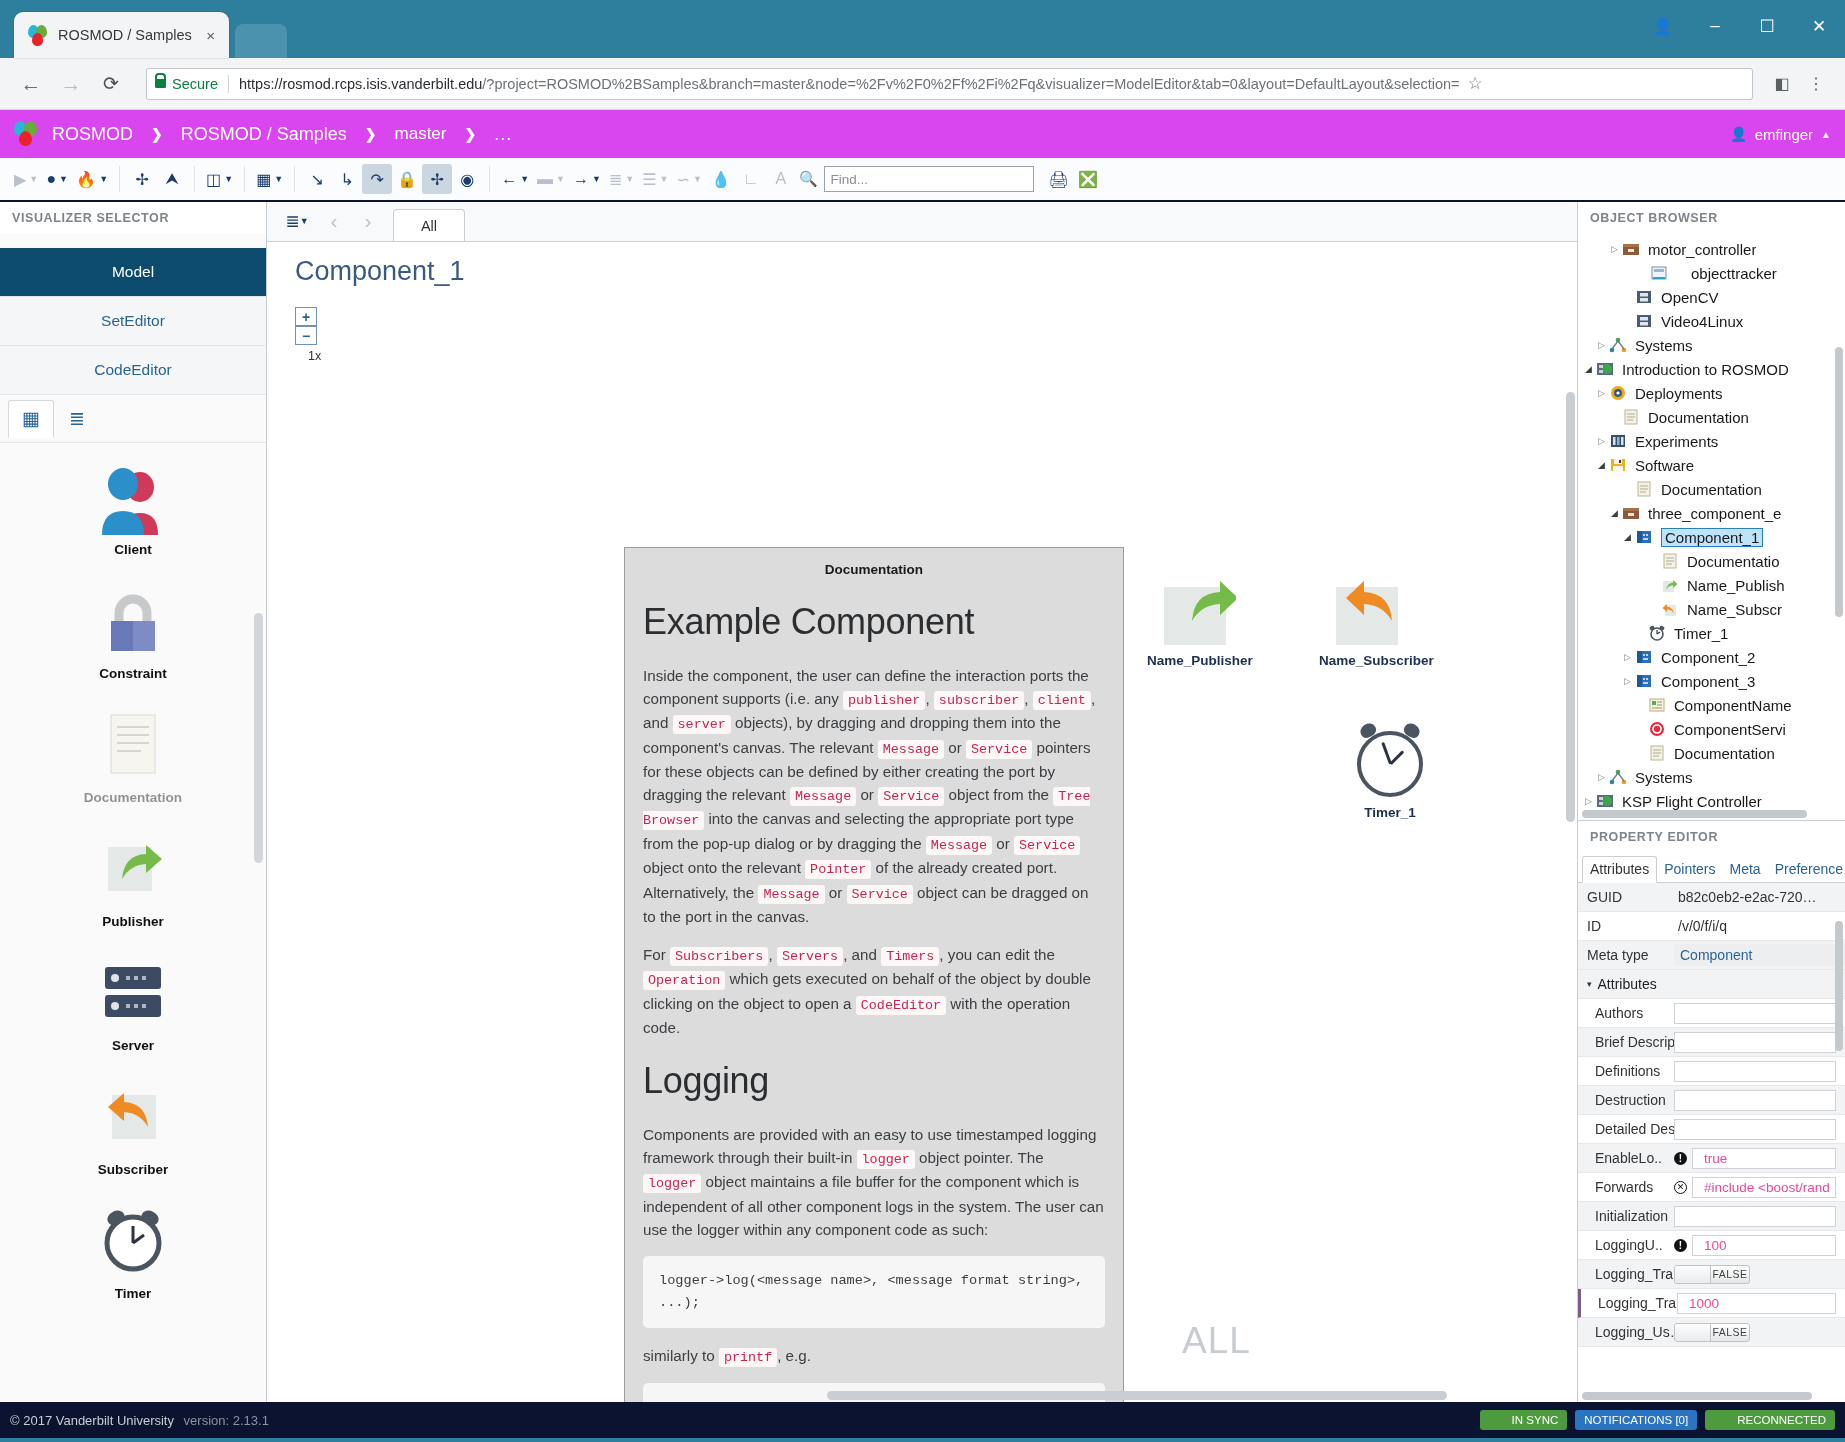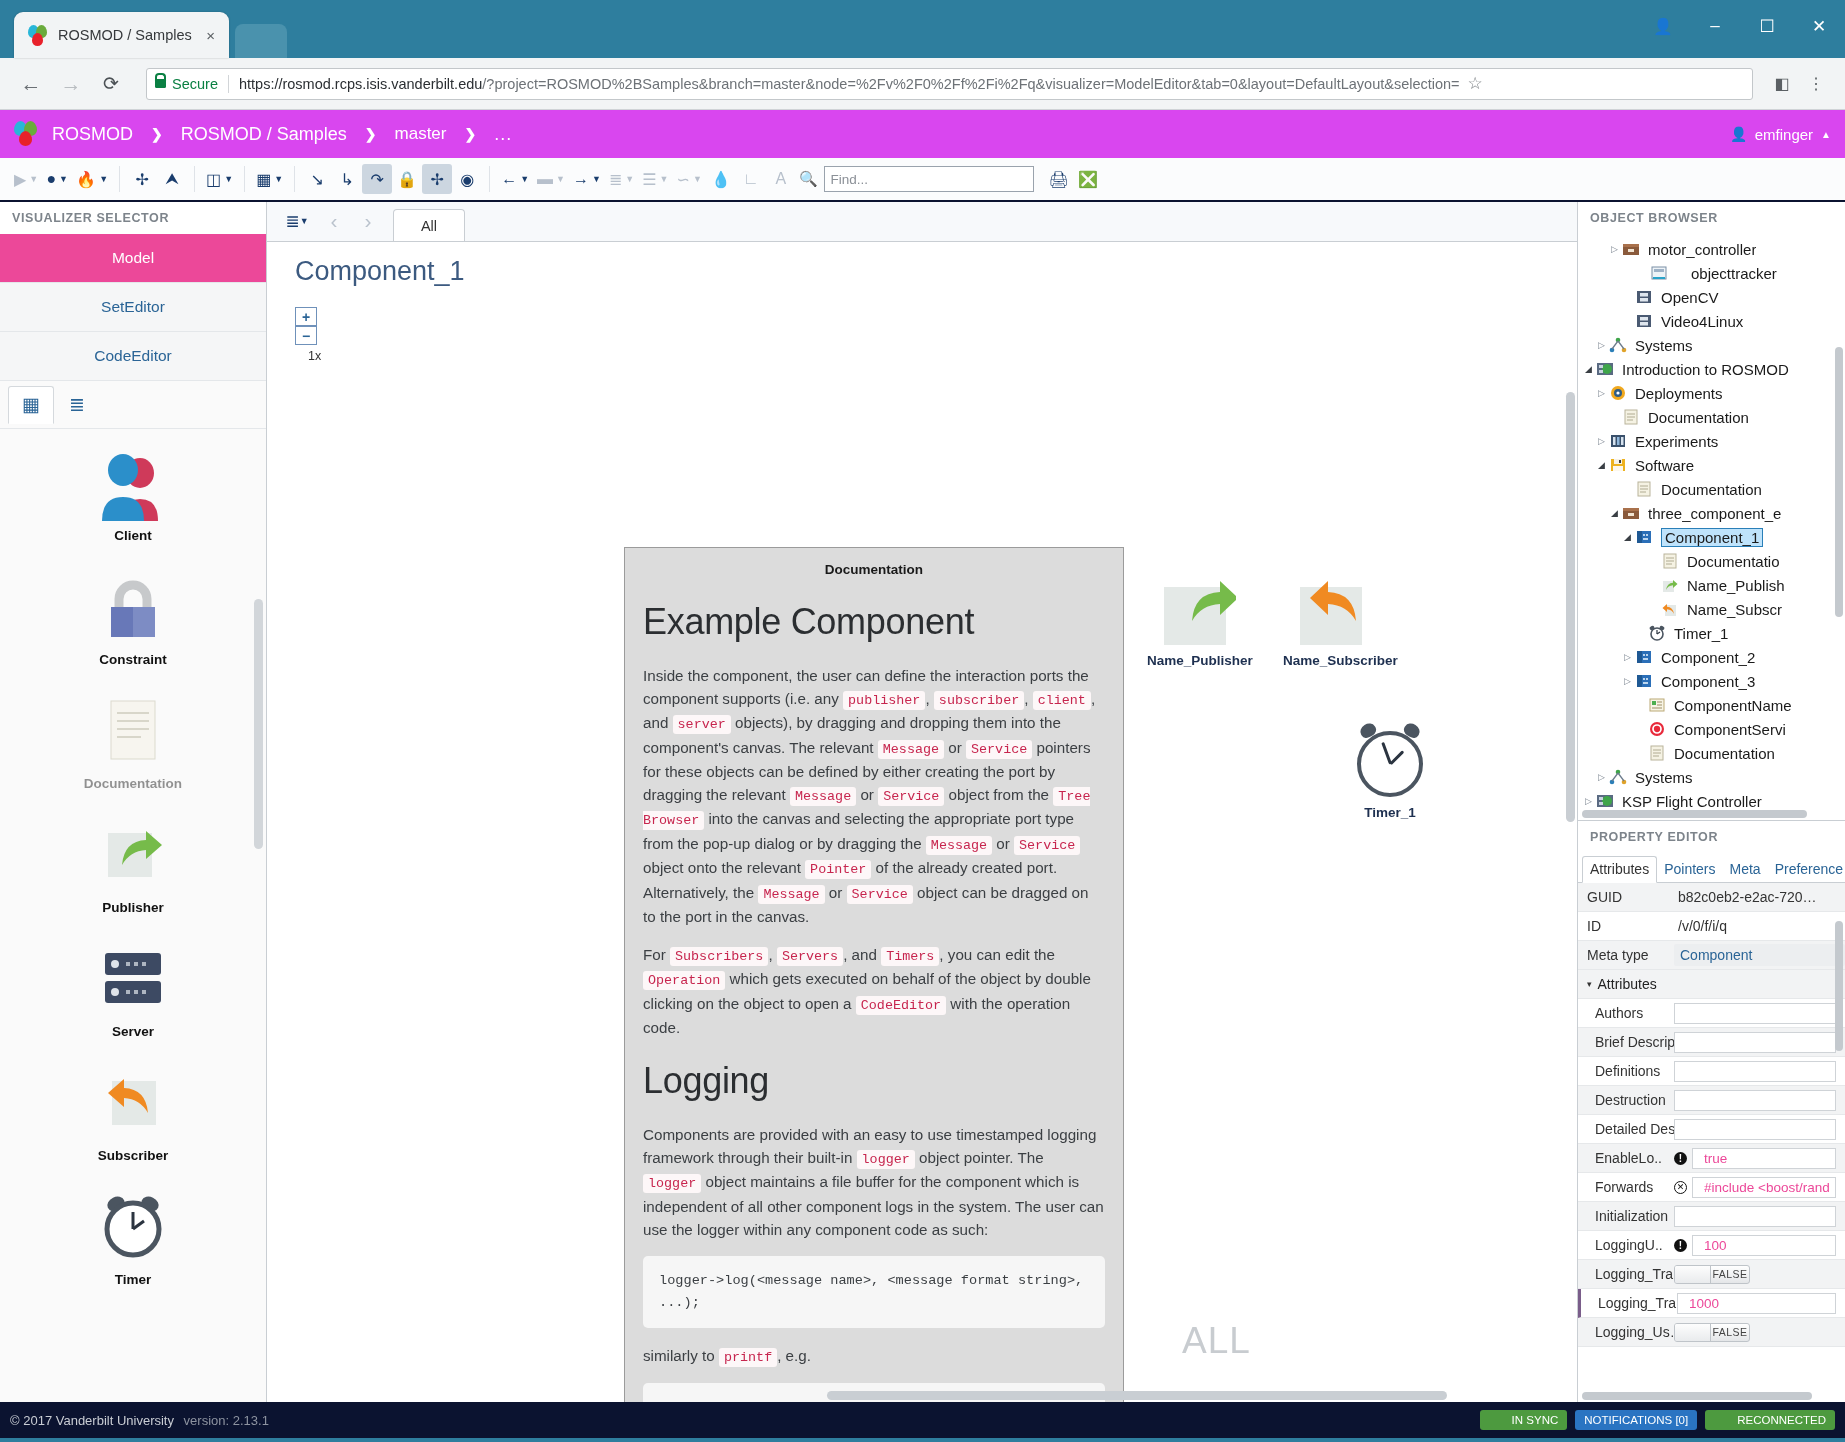--- a/index.html
+++ b/index.html
@@ -90,21 +90,21 @@
 
   
   .app-body { flex:1; display:flex; min-height:0; background:#fff; }
 
   
   .left-panel { width:267px; flex:none; display:flex; flex-direction:column; border-right:1px solid #c9ced3; background:#fafafa; min-height:0;}
   .panel-cap { height:32px; display:flex; align-items:center; padding-left:12px; font-size:12.5px;
                letter-spacing:.6px; color:#7d848b; font-weight:bold; background:#fff; }
   .vz-item { height:49px; display:flex; align-items:center; justify-content:center; font-size:15.5px;
              color:#2a6496; background:#f5f6f7; border-bottom:1px solid #e4e7ea; }
-  .vz-item.active { background:#ec4899; color:#fff; }
+  .vz-item.active { background:#0c4a6e; color:#fff;margin-top:14px; }
   .view-toggle { height:48px; display:flex; align-items:center; padding-left:8px; background:#fafafa; border-bottom:1px solid #e4e7ea;}
   .vt-btn { width:46px; height:38px; display:flex; align-items:center; justify-content:center; color:#2a6496; font-size:19px; }
   .vt-btn.sel { background:#fff; border:1px solid #d5d9dd; border-bottom-color:#fff; border-radius:3px 3px 0 0; }
   .parts { flex:1; overflow:hidden; position:relative; padding-top:16px; }
   .part { display:flex; flex-direction:column; align-items:center; margin-bottom:26px; }
   .part-label { font-size:13.5px; font-weight:bold; color:#111; margin-top:7px; }
   .part-ic { width:82px; height:76px; position:relative; }
   .scroll-rail { position:absolute; right:3px; top:170px; width:9px; height:250px; background:#d2d6da; border-radius:5px; }
 
   
@@ -440,21 +440,21 @@
 
         <div class="node" style="left:880px; top:345px;">
           <div class="node-box">
             <svg width="62" height="58" viewBox="0 0 62 58" style="position:absolute;left:10px;top:-12px">
               <path d="M18 46 q2-28 28-29 l0-11 18 17 -18 17 0-11 q-19 1-28 17z" fill="#76bb4a"></path>
             </svg>
           </div>
           <div class="node-label">Name_Publisher</div>
         </div>
 
-        <div class="node" style="left:1016px; top:345px;">
+        <div class="node" style="left:1052px; top:345px;">
           <div class="node-box">
             <svg width="62" height="58" viewBox="0 0 62 58" style="position:absolute;left:6px;top:-12px">
               <path d="M50 46 q-2-28-28-29 l0-11 -18 17 18 17 0-11 q19 1 28 17z" fill="#f08a22"></path>
             </svg>
           </div>
           <div class="node-label">Name_Subscriber</div>
         </div>
 
         <div class="node" style="left:1075px; top:485px;">
           <div class="clock-face">

